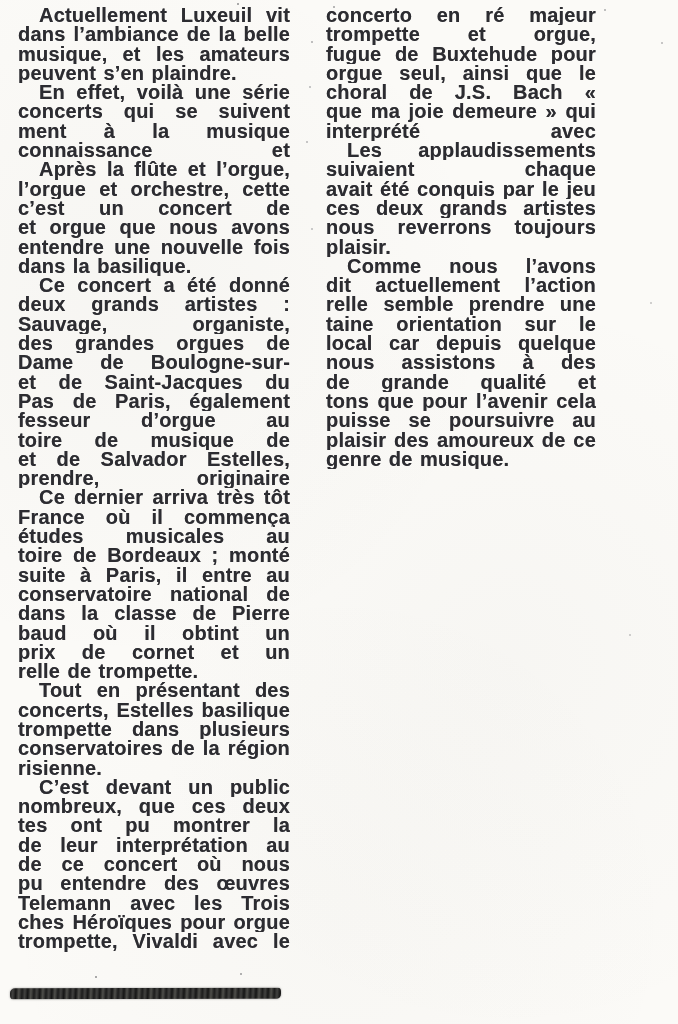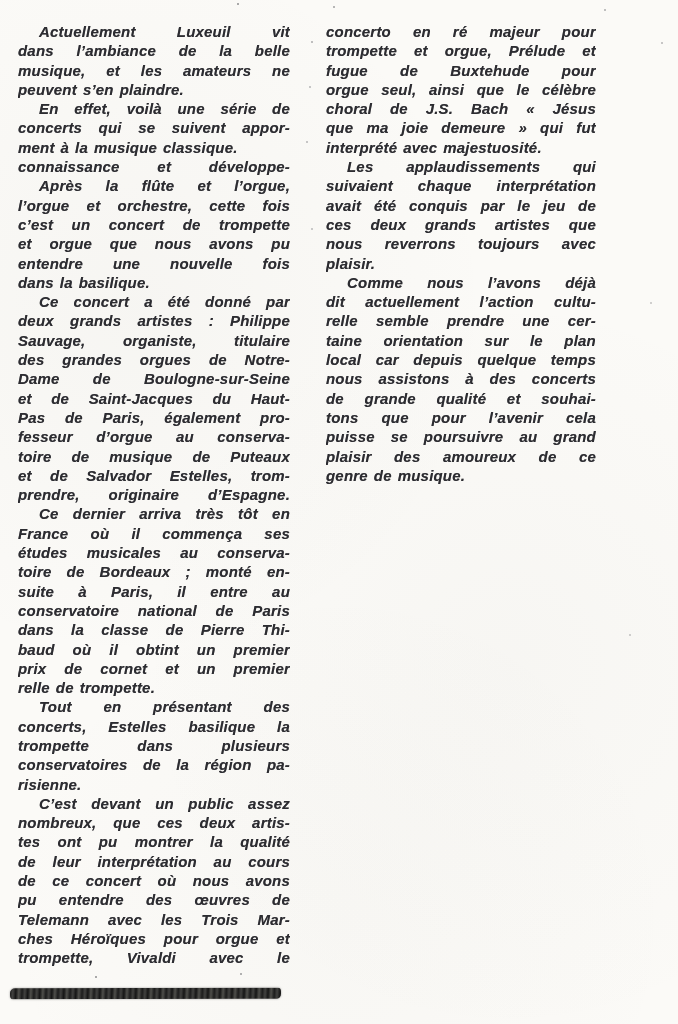--- a/index.html
+++ b/index.html
@@ -17,31 +17,30 @@
       radial-gradient(circle at 75% 65%, rgba(120,120,110,0.03), transparent 45%),
       radial-gradient(circle at 50% 90%, rgba(120,120,110,0.025), transparent 35%);
     font-family: "Liberation Sans", sans-serif;
   }
   .page {
     position: absolute;
     inset: 0;
   }
   .column {
     position: absolute;
-    top: 22px;
+    top: 6px;
     color: #2c2c31;
     font-weight: 700;
-    font-size: 15px;
+    font-size: 20px;
     letter-spacing: 0.2px;
     word-spacing: 1.6px;
     --lh: 19.3px;
     line-height: var(--lh);
     text-rendering: optimizeLegibility;
     text-shadow: 0 0 0.5px rgba(44,44,49,0.55);
-    font-style: italic;
   }
   .column-left  { left: 18px;  width: 272px; }
   .column-right { left: 326px; width: 270px; }
   .para { margin: 0; padding: 0; }
   .line {
     text-align: justify;
     text-align-last: justify;
     max-height: var(--lh);
     overflow: hidden;
     white-space: normal;

